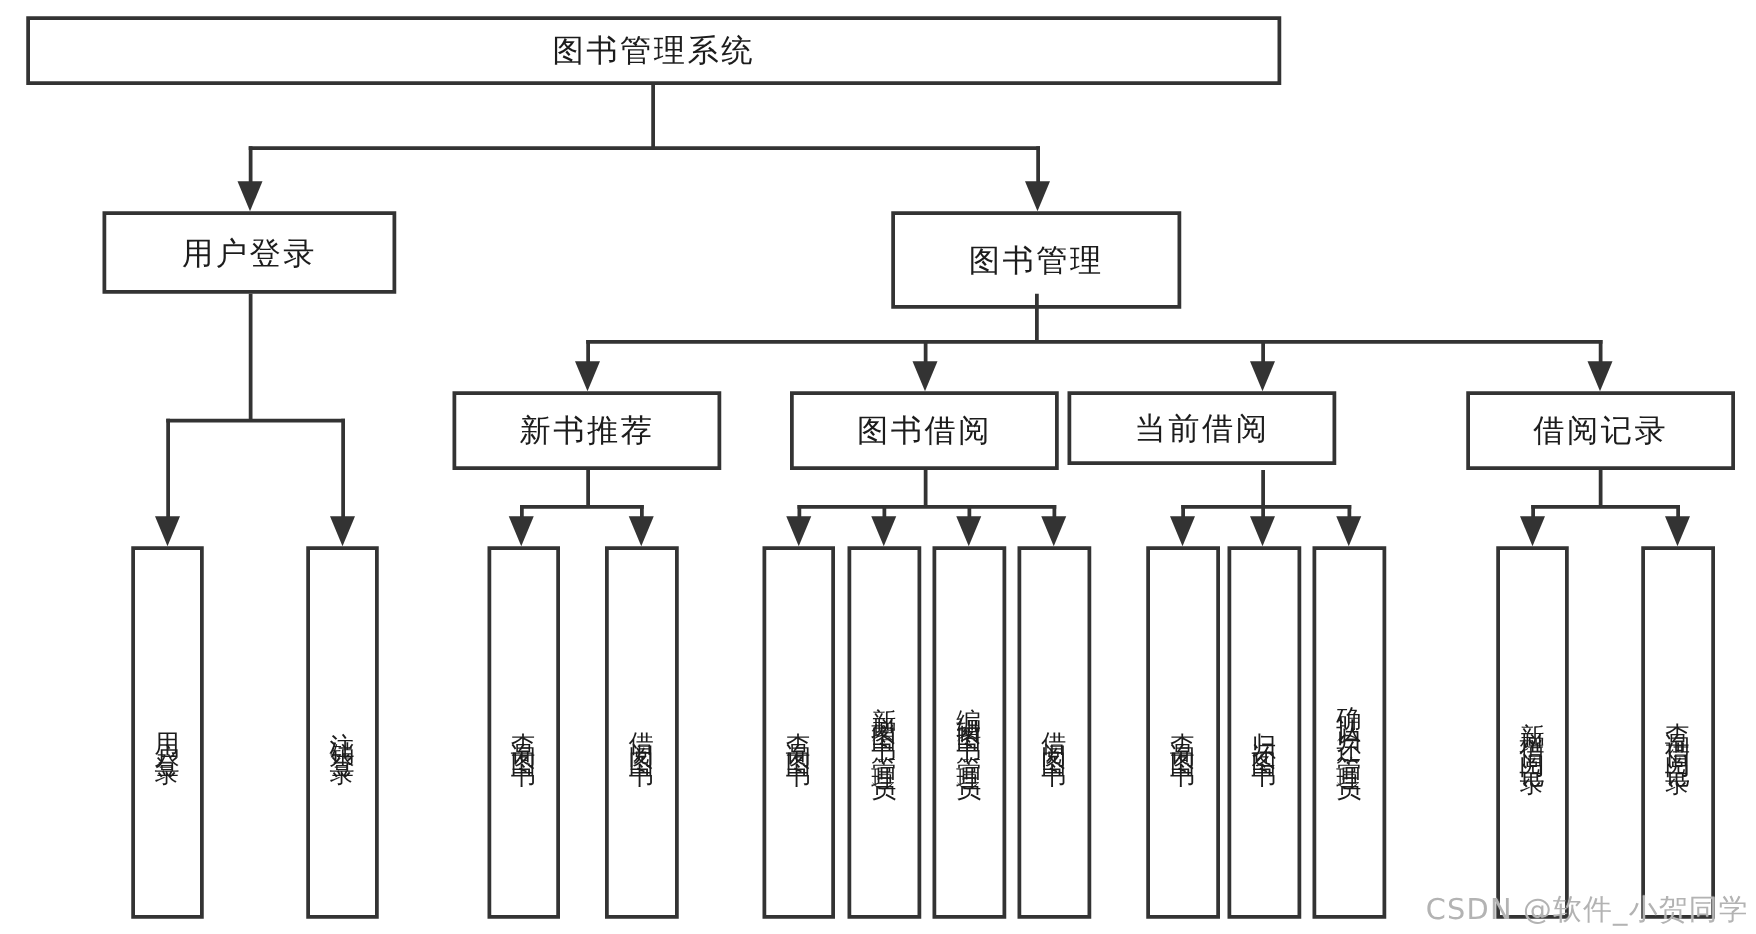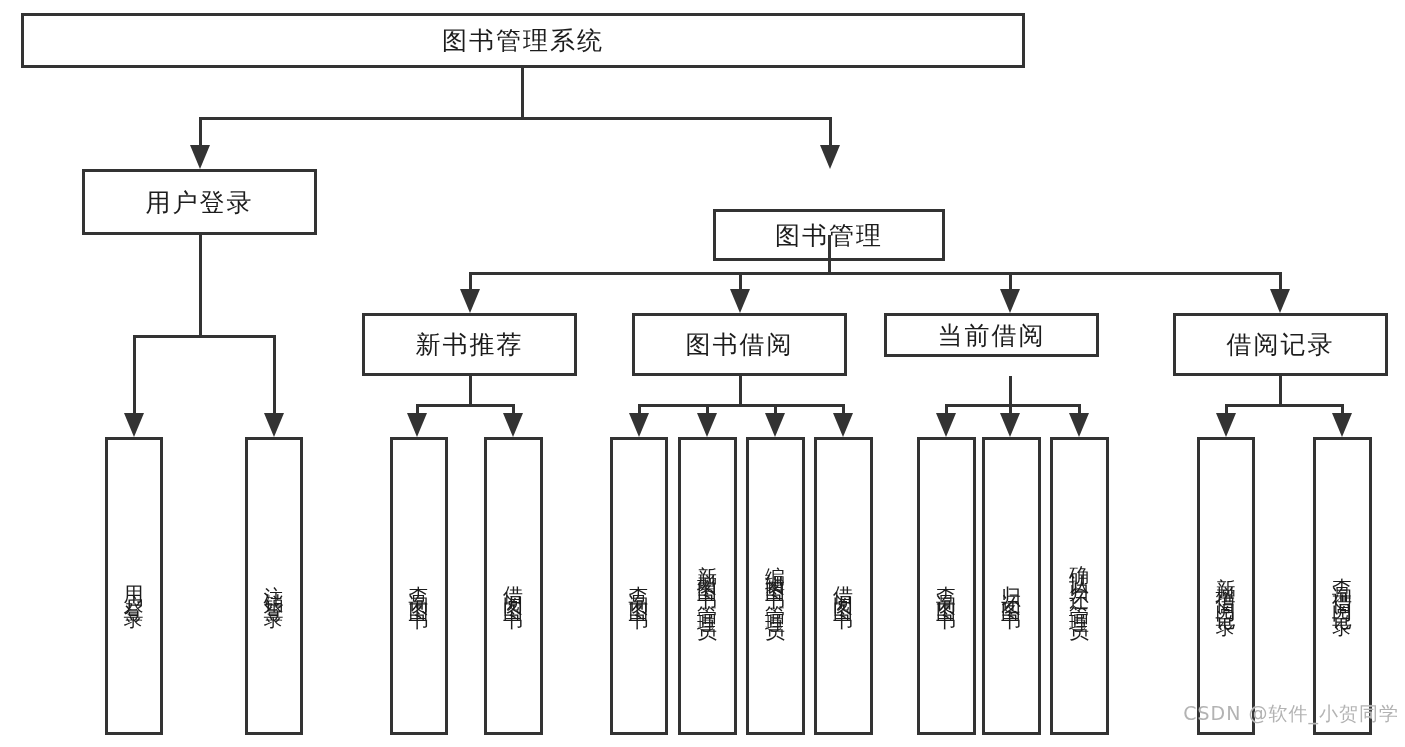--- a/index.html
+++ b/index.html
@@ -23,41 +23,41 @@
     letter-spacing:8px;font-size:20px;line-height:1;
   }
   .hline{position:absolute;height:3px;background:var(--line);}
   .vline{position:absolute;width:3px;background:var(--line);}
   .arrow{
     position:absolute;width:0;height:0;
     border-left:10px solid transparent;border-right:10px solid transparent;
     border-top:24px solid var(--line);
   }
   .watermark{
-    position:absolute;right:6px;bottom:20px;font-size:19px;
+    position:absolute;right:6px;bottom:4px;font-size:23px;
     color:var(--watermark);letter-spacing:1px;white-space:nowrap;
     text-shadow:0 0 1px rgba(255,255,255,.8);
   }
 </style>
 </head>
 <body>
 
 <div class="stage">
 
   <div class="box" style="left:21px;top:13px;width:1004px;height:55px;">图书管理系统</div>
 
   <div class="vline" style="left:521px;top:68px;height:50px;"></div>
   <div class="hline" style="left:199px;top:117px;width:633px;"></div>
   <div class="vline" style="left:199px;top:117px;height:30px;"></div>
   <div class="arrow" style="left:190px;top:145px;"></div>
   <div class="vline" style="left:829px;top:117px;height:30px;"></div>
   <div class="arrow" style="left:820px;top:145px;"></div>
 
   <div class="box" style="left:82px;top:169px;width:235px;height:66px;">用户登录</div>
-  <div class="box" style="left:713px;top:169px;width:232px;height:52px;margin-top:40px;">图书管理</div>
+  <div class="box" style="left:713px;top:169px;width:232px;height:78px;">图书管理</div>
 
   <div class="vline" style="left:199px;top:235px;height:102px;"></div>
   <div class="hline" style="left:133px;top:335px;width:143px;"></div>
   <div class="vline" style="left:133px;top:335px;height:80px;"></div>
   <div class="arrow" style="left:124px;top:413px;"></div>
   <div class="vline" style="left:273px;top:335px;height:80px;"></div>
   <div class="arrow" style="left:264px;top:413px;"></div>
 
   <div class="vline" style="left:828px;top:235px;height:39px;"></div>
   <div class="hline" style="left:469px;top:272px;width:813px;"></div>
@@ -65,21 +65,21 @@
   <div class="arrow" style="left:460px;top:289px;"></div>
   <div class="vline" style="left:739px;top:272px;height:20px;"></div>
   <div class="arrow" style="left:730px;top:289px;"></div>
   <div class="vline" style="left:1009px;top:272px;height:20px;"></div>
   <div class="arrow" style="left:1000px;top:289px;"></div>
   <div class="vline" style="left:1279px;top:272px;height:20px;"></div>
   <div class="arrow" style="left:1270px;top:289px;"></div>
 
   <div class="box" style="left:362px;top:313px;width:215px;height:63px;">新书推荐</div>
   <div class="box" style="left:632px;top:313px;width:215px;height:63px;">图书借阅</div>
-  <div class="box" style="left:884px;top:313px;width:215px;height:44px;">当前借阅</div>
+  <div class="box" style="left:854px;top:313px;width:215px;height:59px;">当前借阅</div>
   <div class="box" style="left:1173px;top:313px;width:215px;height:63px;">借阅记录</div>
 
   <div class="vline" style="left:469px;top:376px;height:30px;"></div>
   <div class="hline" style="left:416px;top:404px;width:99px;"></div>
   <div class="vline" style="left:416px;top:404px;height:12px;"></div>
   <div class="arrow" style="left:407px;top:413px;"></div>
   <div class="vline" style="left:512px;top:404px;height:12px;"></div>
   <div class="arrow" style="left:503px;top:413px;"></div>
 
   <div class="vline" style="left:739px;top:376px;height:30px;"></div>

